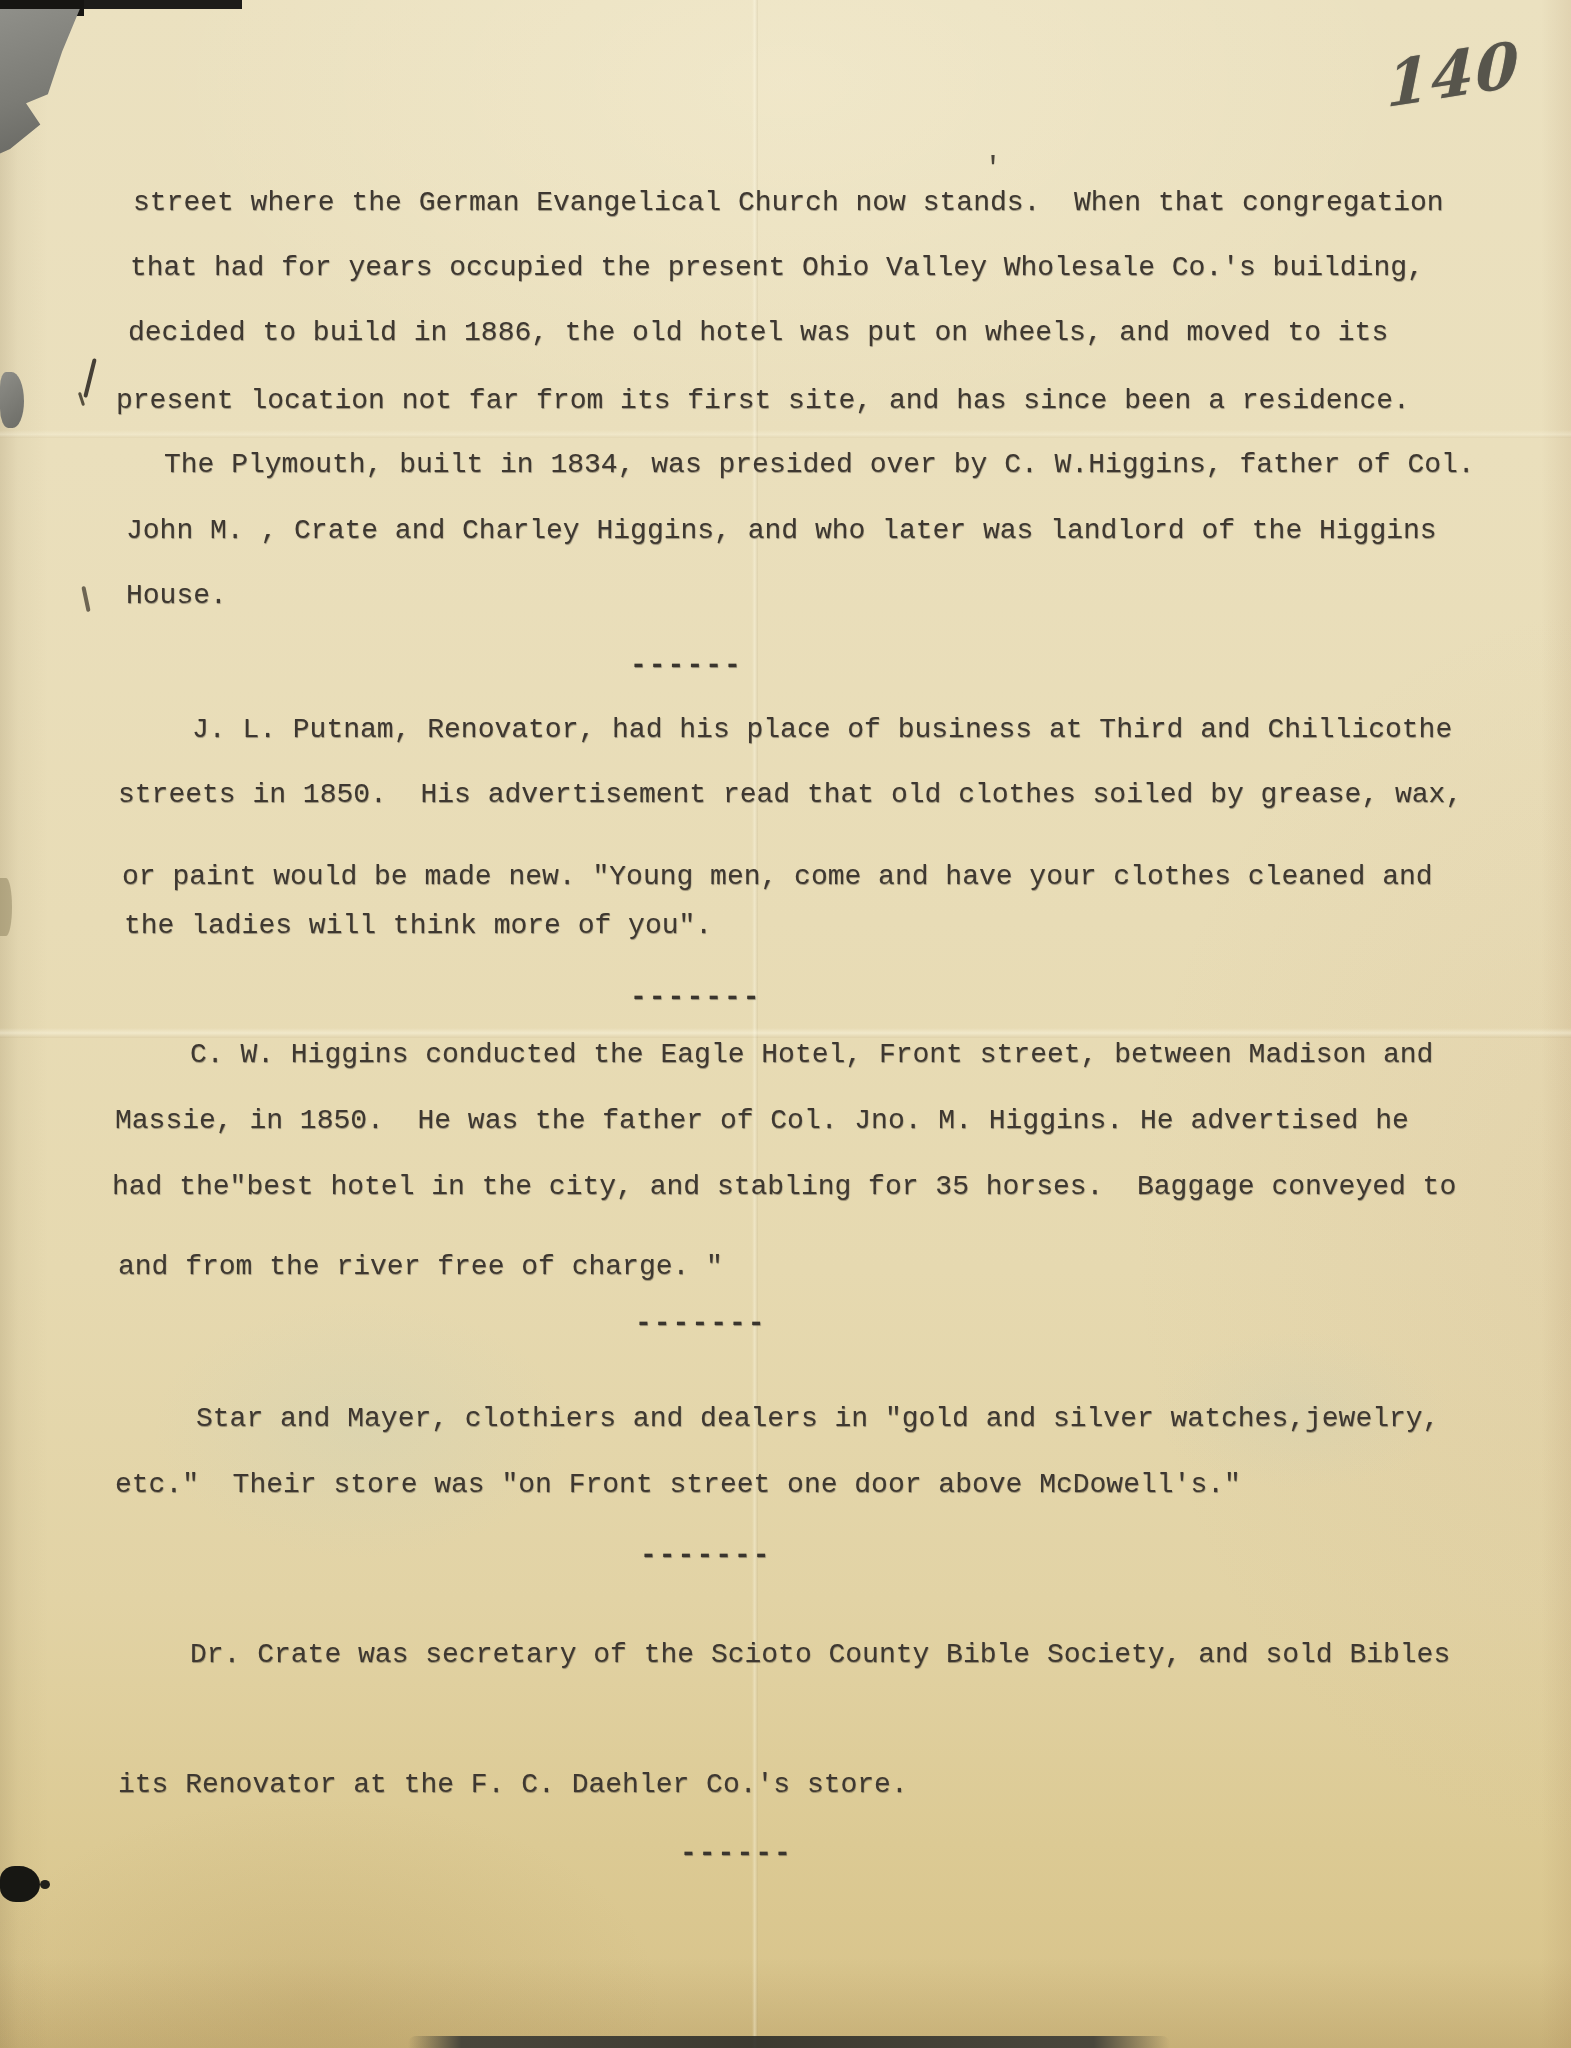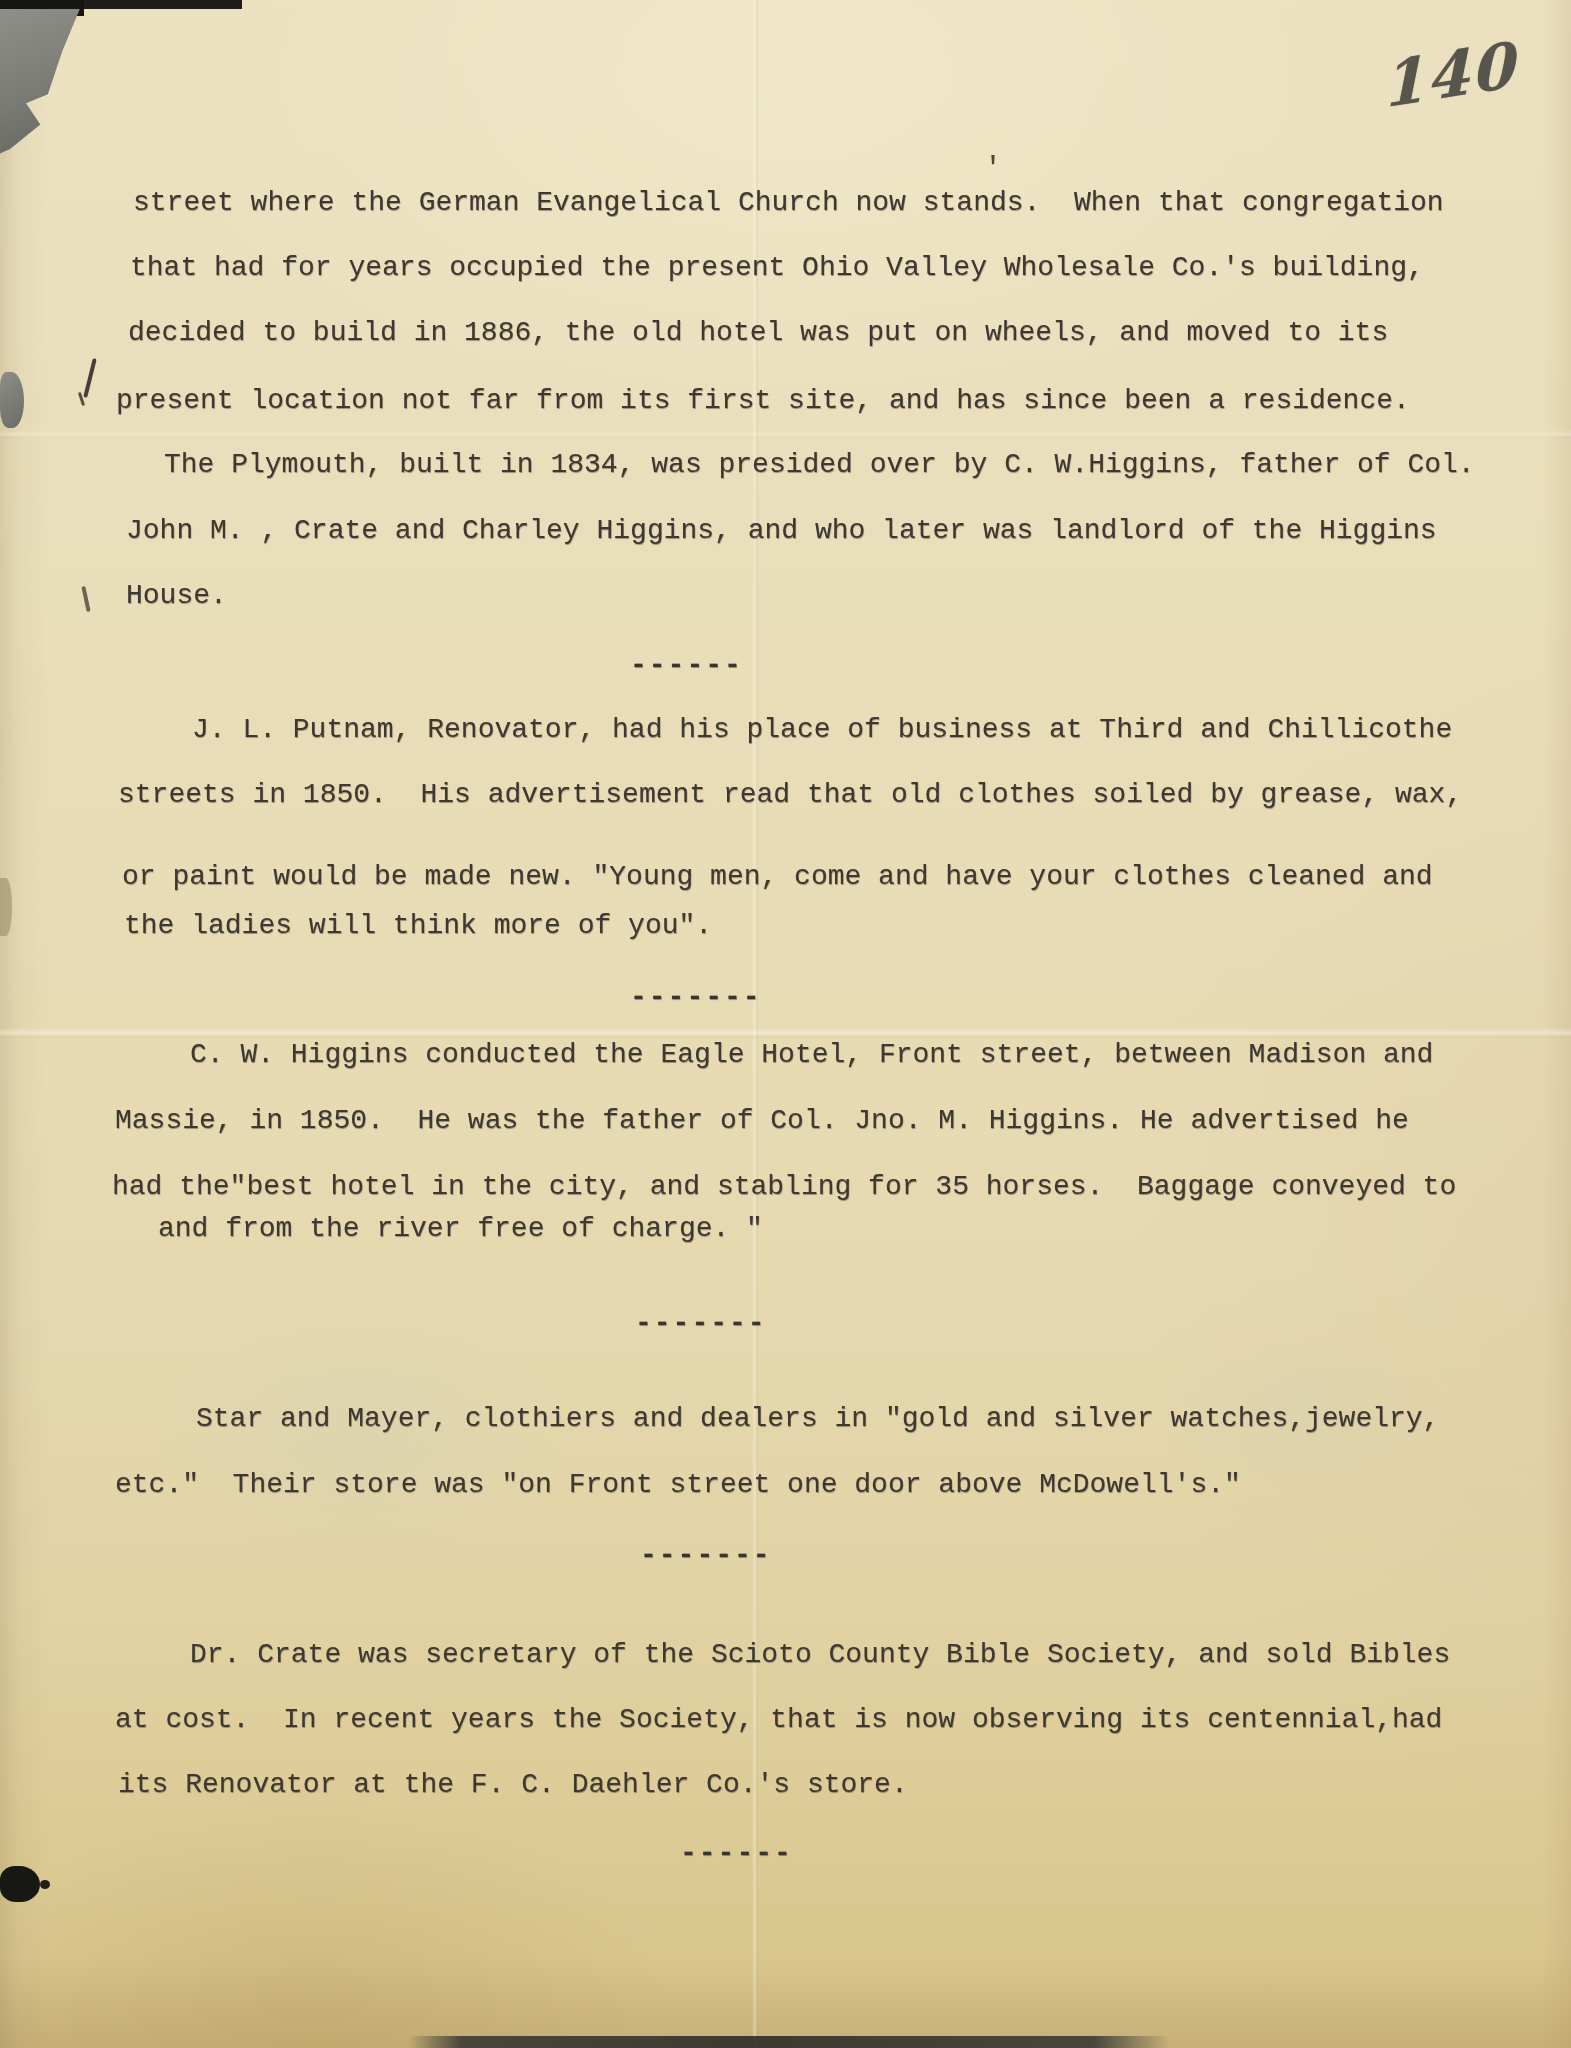--- a/index.html
+++ b/index.html
@@ -127,28 +127,27 @@
   <div class="tline" style="left:192px;top:715px;">J. L. Putnam, Renovator, had his place of business at Third and Chillicothe</div>
   <div class="tline" style="left:118px;top:780px;">streets in 1850.  His advertisement read that old clothes soiled by grease, wax,</div>
   <div class="tline" style="left:122px;top:845px;margin-top:17px;">or paint would be made new. "Young men, come and have your clothes cleaned and</div>
   <div class="tline" style="left:124px;top:911px;">the ladies will think more of you".</div>
 
   <div class="divider" style="left:630px;top:982px;">-------</div>
 
   <div class="tline" style="left:190px;top:1040px;">C. W. Higgins conducted the Eagle Hotel, Front street, between Madison and</div>
   <div class="tline" style="left:115px;top:1106px;">Massie, in 1850.  He was the father of Col. Jno. M. Higgins. He advertised he</div>
   <div class="tline" style="left:112px;top:1172px;">had the"best hotel in the city, and stabling for 35 horses.  Baggage conveyed to</div>
-  <div class="tline" style="left:118px;top:1214px;margin-left:40px;">and from the river free of charge. "</div>
+  <div class="tline" style="left:118px;top:1252px;">and from the river free of charge. "</div>
 
   <div class="divider" style="left:635px;top:1308px;">-------</div>
 
   <div class="tline" style="left:196px;top:1404px;">Star and Mayer, clothiers and dealers in "gold and silver watches,jewelry,</div>
   <div class="tline" style="left:115px;top:1470px;">etc."  Their store was "on Front street one door above McDowell's."</div>
 
   <div class="divider" style="left:640px;top:1540px;">-------</div>
 
   <div class="tline" style="left:190px;top:1640px;">Dr. Crate was secretary of the Scioto County Bible Society, and sold Bibles</div>
-  <div class="tline" style="left:115px;top:1705px;">at cost.  In recent years the Society, that is now observing its centennial,had</div>
   <div class="tline" style="left:118px;top:1770px;">its Renovator at the F. C. Daehler Co.'s store.</div>
 
   <div class="divider" style="left:680px;top:1838px;">------</div>
 
 </div>
 
 </body></html>

